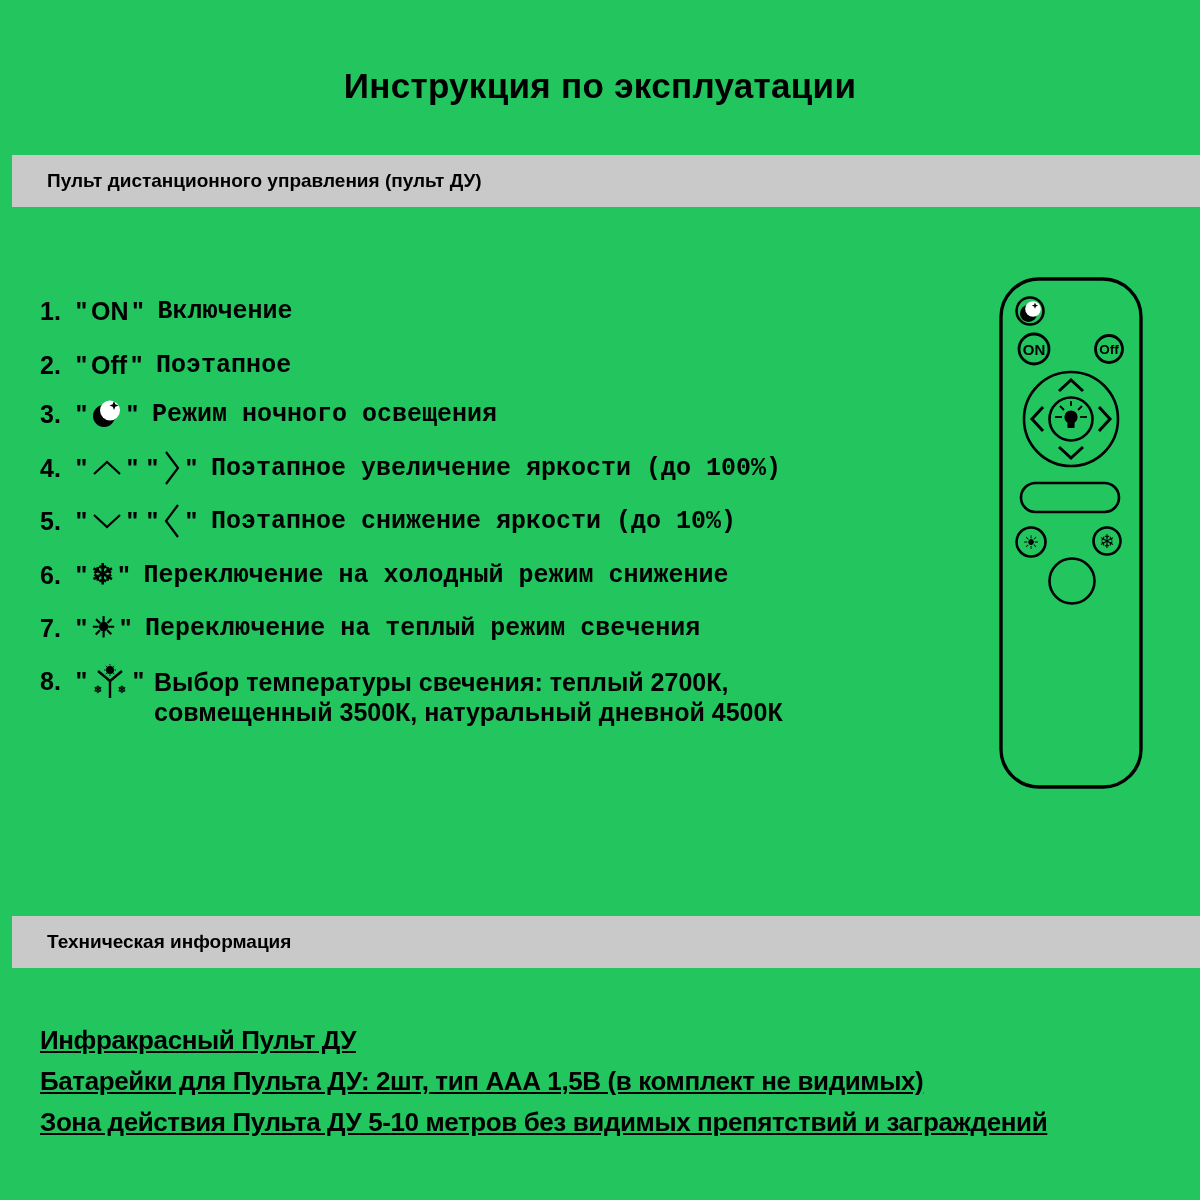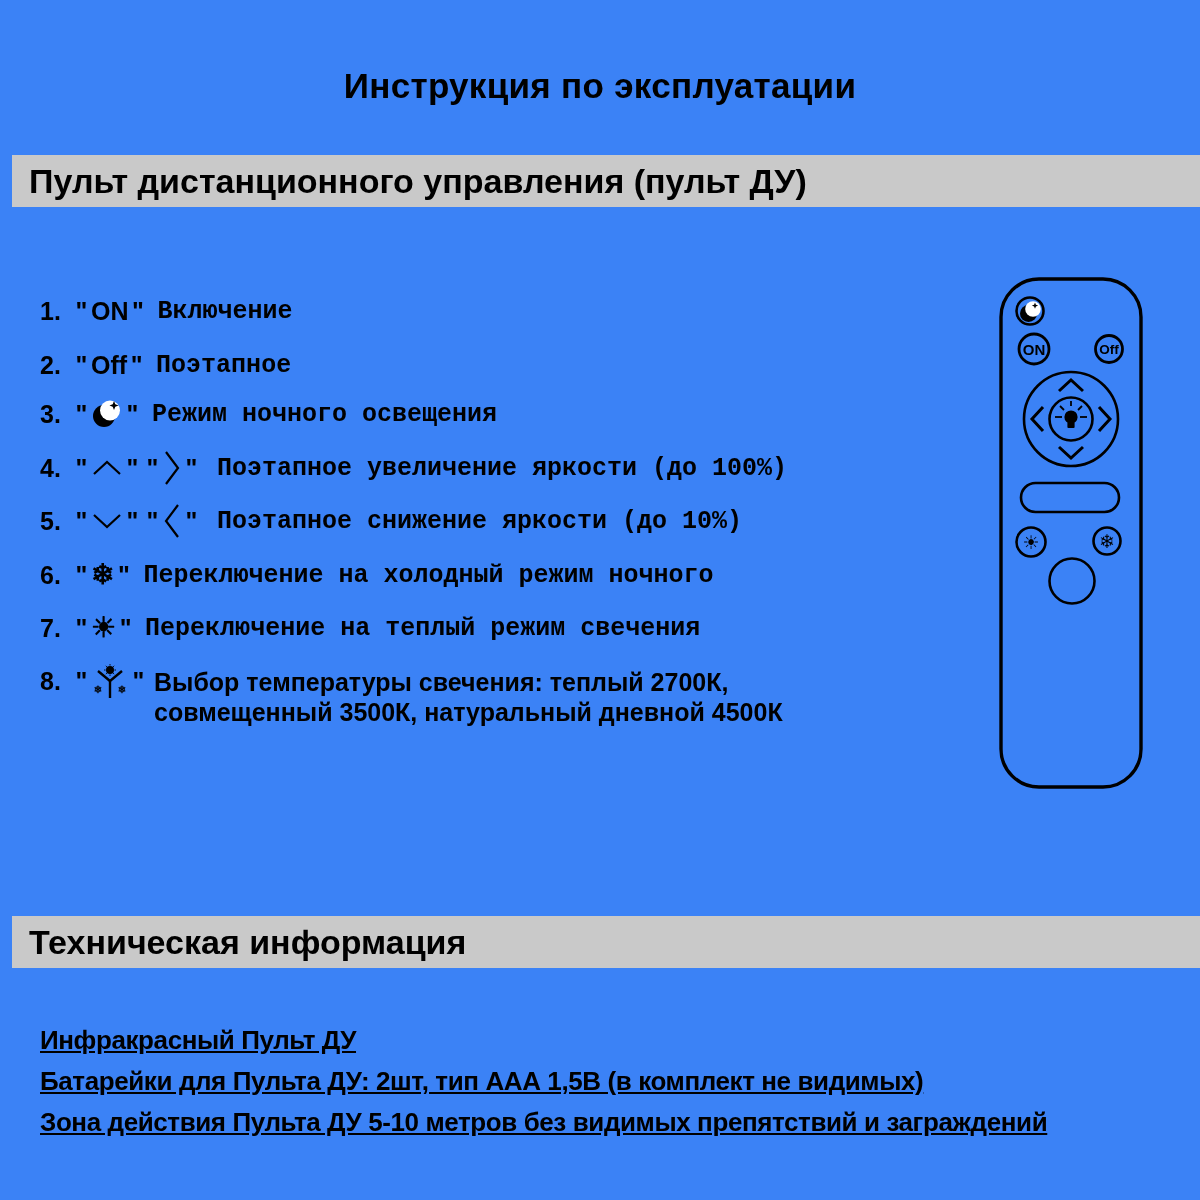--- a/index.html
+++ b/index.html
@@ -1,42 +1,42 @@
 <!DOCTYPE html>
 <html><head>
 <meta charset="utf-8">
 <style>
   html,body{margin:0;padding:0;background:#ffffff;}
   .page{
-    position:relative;width:1200px;height:1200px;background:#3b82f6;
+    position:relative;width:1200px;height:1200px;background:#22c55e;
     font-family:"Liberation Sans", sans-serif;color:#000;overflow:hidden;
   }
   .title{
     position:absolute;top:66px;left:0;width:1200px;text-align:center;
     font-size:35px;font-weight:bold;letter-spacing:0.3px;
   }
   .section-bar{
     position:absolute;left:12px;right:0;height:52px;background:#c9c9c9;
-    display:flex;align-items:center;box-sizing:border-box;padding-left:17px;
-    font-size:34px;font-weight:bold;
+    display:flex;align-items:center;box-sizing:border-box;padding-left:35px;
+    font-size:19px;font-weight:bold;
   }
   #bar-remote{top:155px;}
   #bar-tech{top:916px;}
   .item{
     position:absolute;left:40px;display:flex;align-items:center;
     font-size:25px;font-weight:bold;white-space:nowrap;height:30px;
   }
   .item .num{width:34px;flex:none;}
   .item .q{flex:none;width:15px;text-align:center;}
   .sym{display:inline-flex;align-items:center;justify-content:center;margin:0 2px;}
   .sym svg{display:block;}
   .glyph{font-size:28px;font-weight:bold;line-height:1;}
   .label{margin-left:12px;font-family:Liberation Mono, monospace;}
   .grp2{margin-left:5px;}
-  .lbl-wide{margin-left:18px;}
+  .lbl-wide{margin-left:12px;}
   .two-line{margin-left:8px;line-height:30px;}
   .tech-line{
     position:absolute;left:40px;font-size:26px;font-weight:bold;
     letter-spacing:-0.4px;height:30px;line-height:30px;white-space:nowrap;text-decoration:underline;
   }
   #tech-1{top:1025px;}
   #tech-2{top:1066px;}
   #tech-3{top:1107px;}
   .remote{position:absolute;left:997px;top:272px;}
   .remote text{font-family:"Liberation Sans", sans-serif;}
@@ -118,21 +118,21 @@
     </span>
     <span class="q">"</span>
     <span class="label lbl-wide">Поэтапное снижение яркости (до 10%)</span>
   </div>
 
   <div class="item" style="top:560px">
     <span class="num">6.</span>
     <span class="q">"</span>
     <span class="sym glyph">❄</span>
     <span class="q">"</span>
-    <span class="label">Переключение на холодный режим ночного</span>
+    <span class="label">Переключение на холодный режим снижение</span>
   </div>
 
   <div class="item" style="top:613px">
     <span class="num">7.</span>
     <span class="q">"</span>
     <span class="sym glyph">☀</span>
     <span class="q">"</span>
     <span class="label">Переключение на теплый режим свечения</span>
   </div>
 

